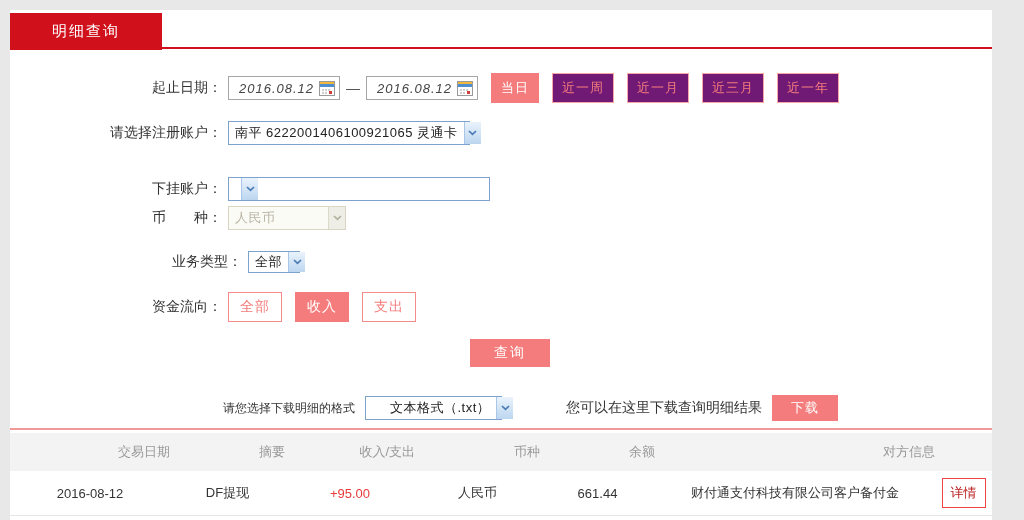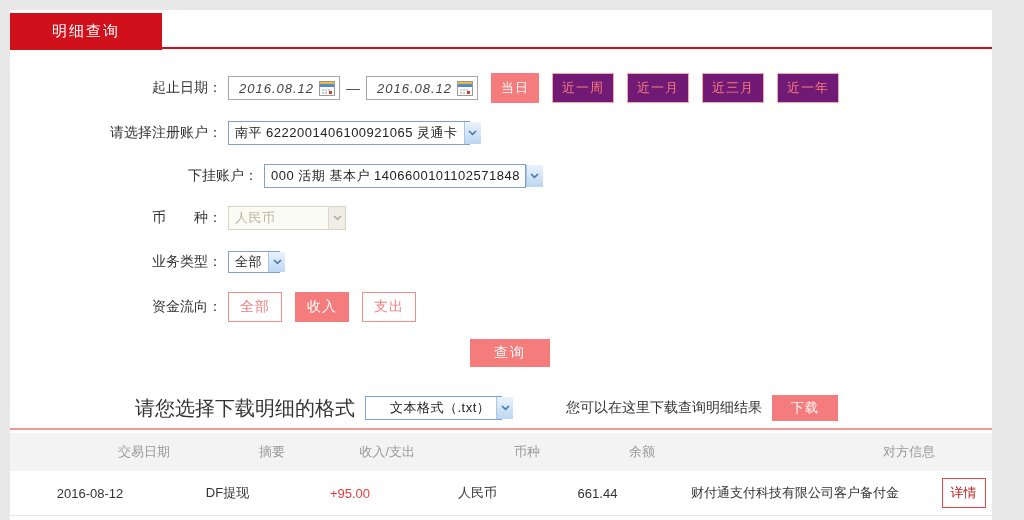--- a/index.html
+++ b/index.html
@@ -43,21 +43,21 @@
   .sel.disabled .sel-arrow { border-left-color:#ddd9c9; background:#efeee6; }
 
   
   .flowbtn { display:inline-block; font-size:14px; padding:5px 11px; margin-right:13px; cursor:pointer;
     border:1px solid #f58c8c; color:#f47c7c; background:#fff; letter-spacing:1px; }
   .flowbtn.active { background:#f47c7c; color:#fff; border-color:#f47c7c; }
 
   
   .query-btn { position:absolute; left:460px; top:329px; width:80px; height:28px; background:#f47c7c;
     color:#fff; font-size:14px; border:none; cursor:pointer; letter-spacing:2px; }
-  .dl-label { width:345px; text-align:right; font-size:20px; color:#333; flex:none; }
+  .dl-label { width:345px; text-align:right; font-size:12px; color:#333; flex:none; }
   .dl-hint { font-size:14px; color:#333; margin-left:64px; }
   .dl-btn { width:66px; height:26px; margin-left:10px; background:#f47c7c; color:#fff; border:none;
     font-size:13px; cursor:pointer; letter-spacing:1px; }
 
   
   .sepline { position:absolute; left:0; top:418px; width:100%; height:2px; background:#f19999; }
   .thead { position:absolute; left:0; top:423px; width:100%; height:38px; background:#f3f3f3;
     display:flex; align-items:center; }
   .th { font-size:13px; color:#999; text-align:right; flex:none; }
   .trow { position:absolute; left:0; top:461px; width:100%; height:45px; background:#fff;
@@ -130,25 +130,24 @@
           <span class="sel-text">南平 6222001406100921065 灵通卡</span>
           <span class="sel-arrow">
               <svg width="9" height="6" viewBox="0 0 9 6">
                 <path d="M1 1 L4.5 4.3 L8 1" fill="none" stroke="#4a7ab5" stroke-width="1.7"></path>
               </svg>
             </span>
         </div>
       </div>
     </div>
 
-    <div class="frow" style="top:153px; height:26px;padding-left:36px;">
+    <div class="frow" style="top:166px; height:26px;">
       <div class="flabel">下挂账户：</div>
       <div class="fcontent">
         <div class="sel" style="width:262px;">
-          <span class="sel-text">000 活期 基本户 1406600101102571848</span>
           <span class="sel-arrow">
               <svg width="9" height="6" viewBox="0 0 9 6">
                 <path d="M1 1 L4.5 4.3 L8 1" fill="none" stroke="#4a7ab5" stroke-width="1.7"></path>
               </svg>
             </span>
         </div>
       </div>
     </div>
 
     <div class="frow" style="top:195px; height:26px;">
@@ -158,21 +157,21 @@
           <span class="sel-text">人民币</span>
           <span class="sel-arrow">
               <svg width="9" height="6" viewBox="0 0 9 6">
                 <path d="M1 1 L4.5 4.3 L8 1" fill="none" stroke="#b3b09e" stroke-width="1.7"></path>
               </svg>
             </span>
         </div>
       </div>
     </div>
 
-    <div class="frow" style="top:240px; height:24px;">
+    <div class="frow" style="top:240px; height:24px;padding-left:20px;">
       <div class="flabel">业务类型：</div>
       <div class="fcontent">
         <div class="sel" style="width:52px; height:22px;">
           <span class="sel-text">全部</span>
           <span class="sel-arrow">
               <svg width="9" height="6" viewBox="0 0 9 6">
                 <path d="M1 1 L4.5 4.3 L8 1" fill="none" stroke="#4a7ab5" stroke-width="1.7"></path>
               </svg>
             </span>
         </div>

